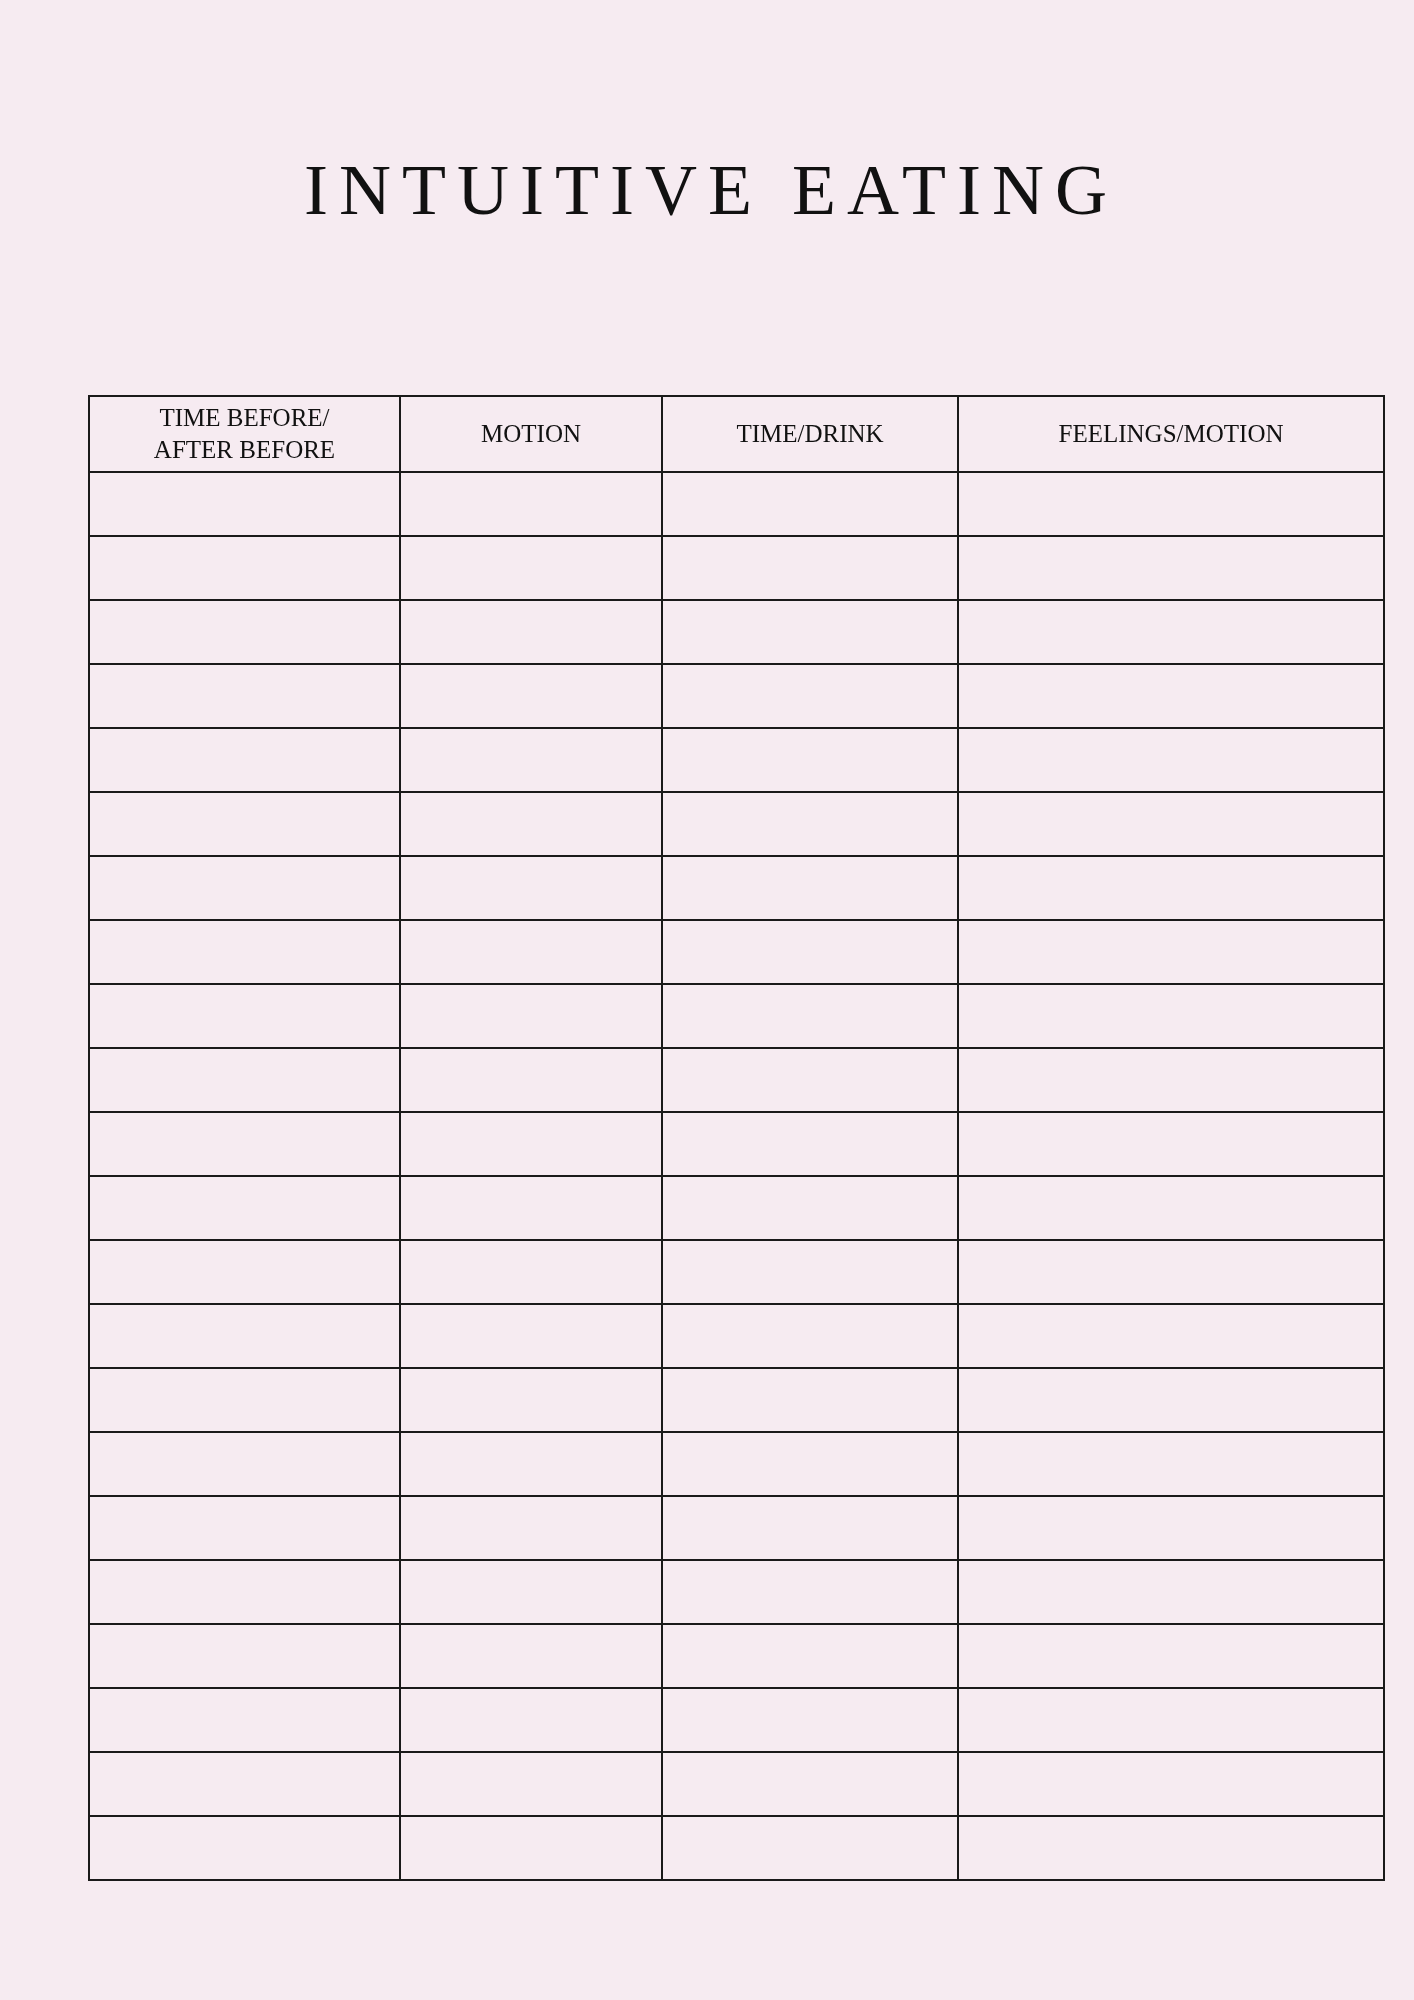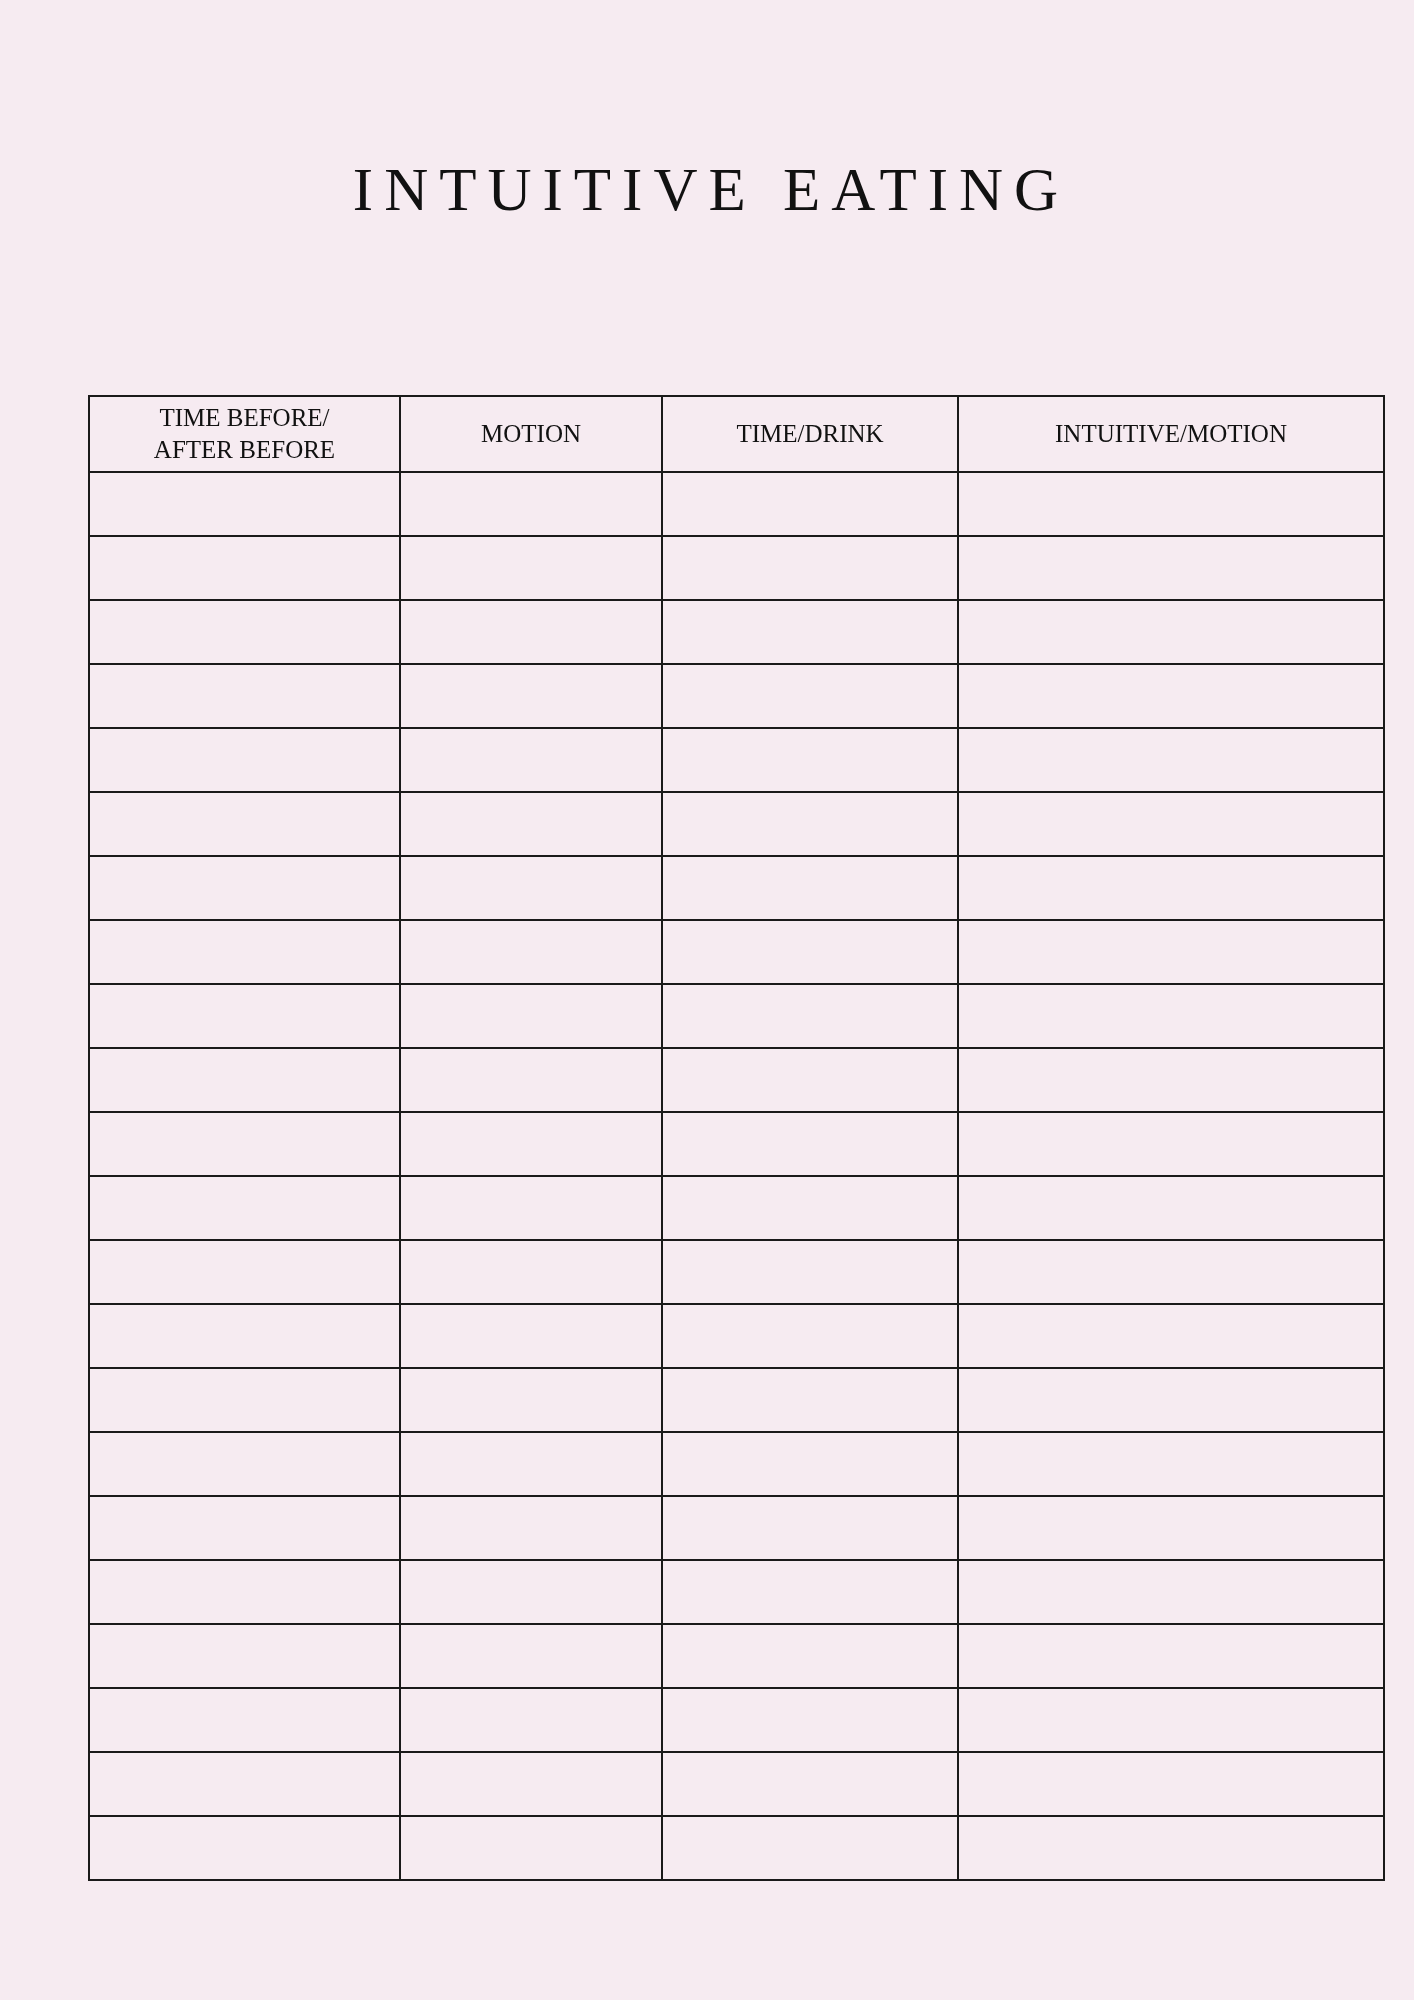--- a/index.html
+++ b/index.html
@@ -8,21 +8,21 @@
     background: #f6ebf1;
     position: relative;
     overflow: hidden;
     font-family: "Liberation Serif", "DejaVu Serif", serif;
     color: #111;
   }
   .title {
     position: absolute;
     top: 140px; left: 0; width: 1414px;
     text-align: center;
-    font-size: 61px;
+    font-size: 72px;
     letter-spacing: 11px;
     font-weight: normal;
     line-height: 100px;
     margin: 0;
     padding-left: 8px;
     box-sizing: border-box;
   }
   .log-table {
     position: absolute;
     top: 395px; left: 60px;
@@ -76,21 +76,21 @@
         <span class="line">TIME BEFORE/</span>
         <span class="line">AFTER BEFORE</span>
       </th>
       <th>
         <span class="line">MOTION</span>
       </th>
       <th>
         <span class="line">TIME/DRINK</span>
       </th>
       <th>
-        <span class="line">INTUITIVE/MOTION</span>
+        <span class="line">FEELINGS/MOTION</span>
       </th>
     </tr>
   </thead>
   <tbody id="log-body">
       <tr>
         <td><input class="cell-input" value="" style=""></td>
         <td><input class="cell-input" value="" style=""></td>
         <td><input class="cell-input" value="" style=""></td>
         <td><input class="cell-input" value="" style=""></td>
       </tr>

